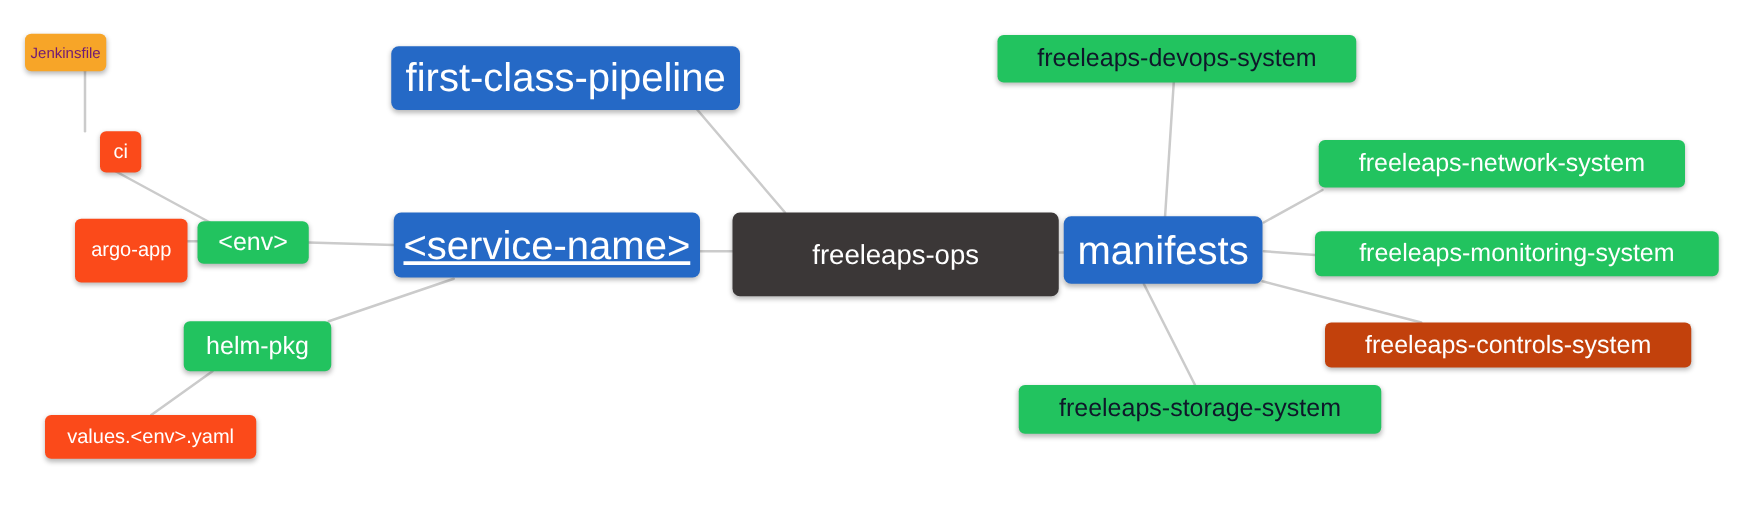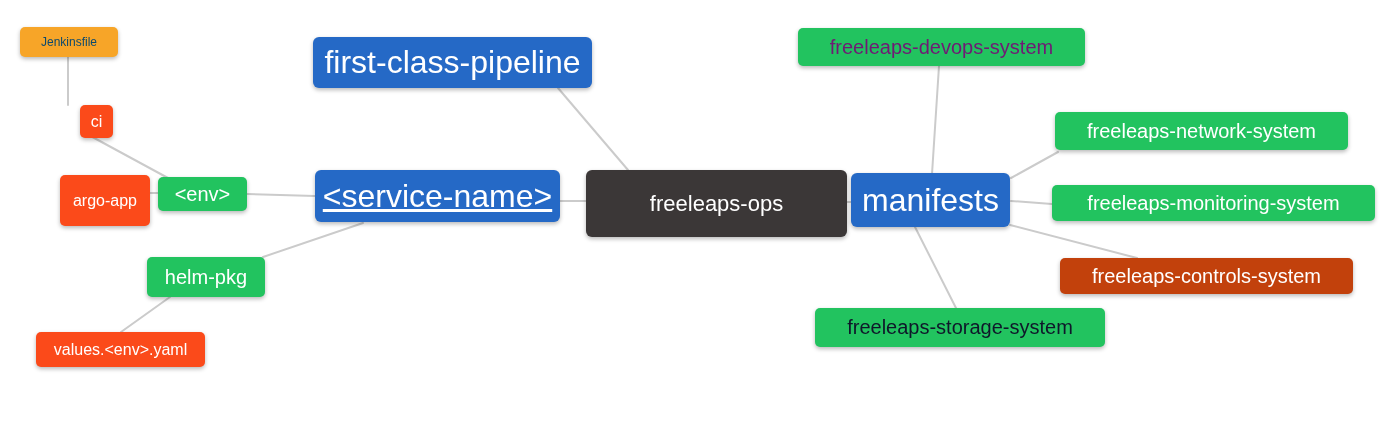--- a/index.html
+++ b/index.html
@@ -63,20 +63,20 @@
   <div id="node-layer">
       <div class="node lvl0" style="left: 586px; top: 170px; width: 261px; height: 67px; background: rgb(59, 55, 55); color: rgb(255, 255, 255);">freeleaps-ops</div>
       <div class="node lvl1" style="left: 313px; top: 37px; width: 279px; height: 51px; background: rgb(37, 105, 198); color: rgb(255, 255, 255);">first-class-pipeline</div>
       <div class="node lvl1" style="left: 315px; top: 170px; width: 245px; height: 52px; background: rgb(37, 105, 198); color: rgb(255, 255, 255); text-decoration: underline;">&lt;service-name&gt;</div>
       <div class="node lvl1" style="left: 851px; top: 173px; width: 159px; height: 54px; background: rgb(37, 105, 198); color: rgb(255, 255, 255);">manifests</div>
       <div class="node lvl2" style="left: 158px; top: 177px; width: 89px; height: 34px; background: rgb(34, 195, 95); color: rgb(255, 255, 255);">&lt;env&gt;</div>
       <div class="node lvl2" style="left: 147px; top: 257px; width: 118px; height: 40px; background: rgb(34, 195, 95); color: rgb(255, 255, 255);">helm-pkg</div>
       <div class="node lvl3" style="left: 52px; top: 105px; width: 33px; height: 33px; background: rgb(251, 74, 26); color: rgb(255, 255, 255);">ci</div>
       <div class="node lvl3" style="left: 32px; top: 175px; width: 90px; height: 51px; background: rgb(251, 74, 26); color: rgb(255, 255, 255);">argo-app</div>
       <div class="node lvl3" style="left: 8px; top: 332px; width: 169px; height: 35px; background: rgb(251, 74, 26); color: rgb(255, 255, 255);">values.&lt;env&gt;.yaml</div>
-      <div class="node lvl4" style="left: 20px; top: 27px; width: 98px; height: 30px; background: rgb(247, 165, 40); color: #0c4a6e;">Jenkinsfile</div>
-      <div class="node lvl2" style="left: 798px; top: 28px; width: 287px; height: 38px; background: rgb(34, 195, 95); color: #701a75;">freeleaps-devops-system</div>
+      <div class="node lvl4" style="left: 20px; top: 27px; width: 65px; height: 30px; background: rgb(247, 165, 40); color: #701a75;">Jenkinsfile</div>
+      <div class="node lvl2" style="left: 798px; top: 28px; width: 287px; height: 38px; background: rgb(34, 195, 95); color: #0f172a;">freeleaps-devops-system</div>
       <div class="node lvl2" style="left: 1055px; top: 112px; width: 293px; height: 38px; background: rgb(34, 195, 95); color: rgb(255, 255, 255); text-align: right;">freeleaps-network-system</div>
       <div class="node lvl2" style="left: 1052px; top: 185px; width: 323px; height: 36px; background: rgb(34, 195, 95); color: rgb(255, 255, 255);">freeleaps-monitoring-system</div>
       <div class="node lvl2" style="left: 1060px; top: 258px; width: 293px; height: 36px; background: #c2410c; color: rgb(255, 255, 255);">freeleaps-controls-system</div>
       <div class="node lvl2" style="left: 815px; top: 308px; width: 290px; height: 39px; background: rgb(34, 195, 95); color: #0f172a;">freeleaps-storage-system</div>
     </div>
 </div>
 
 </body></html>

